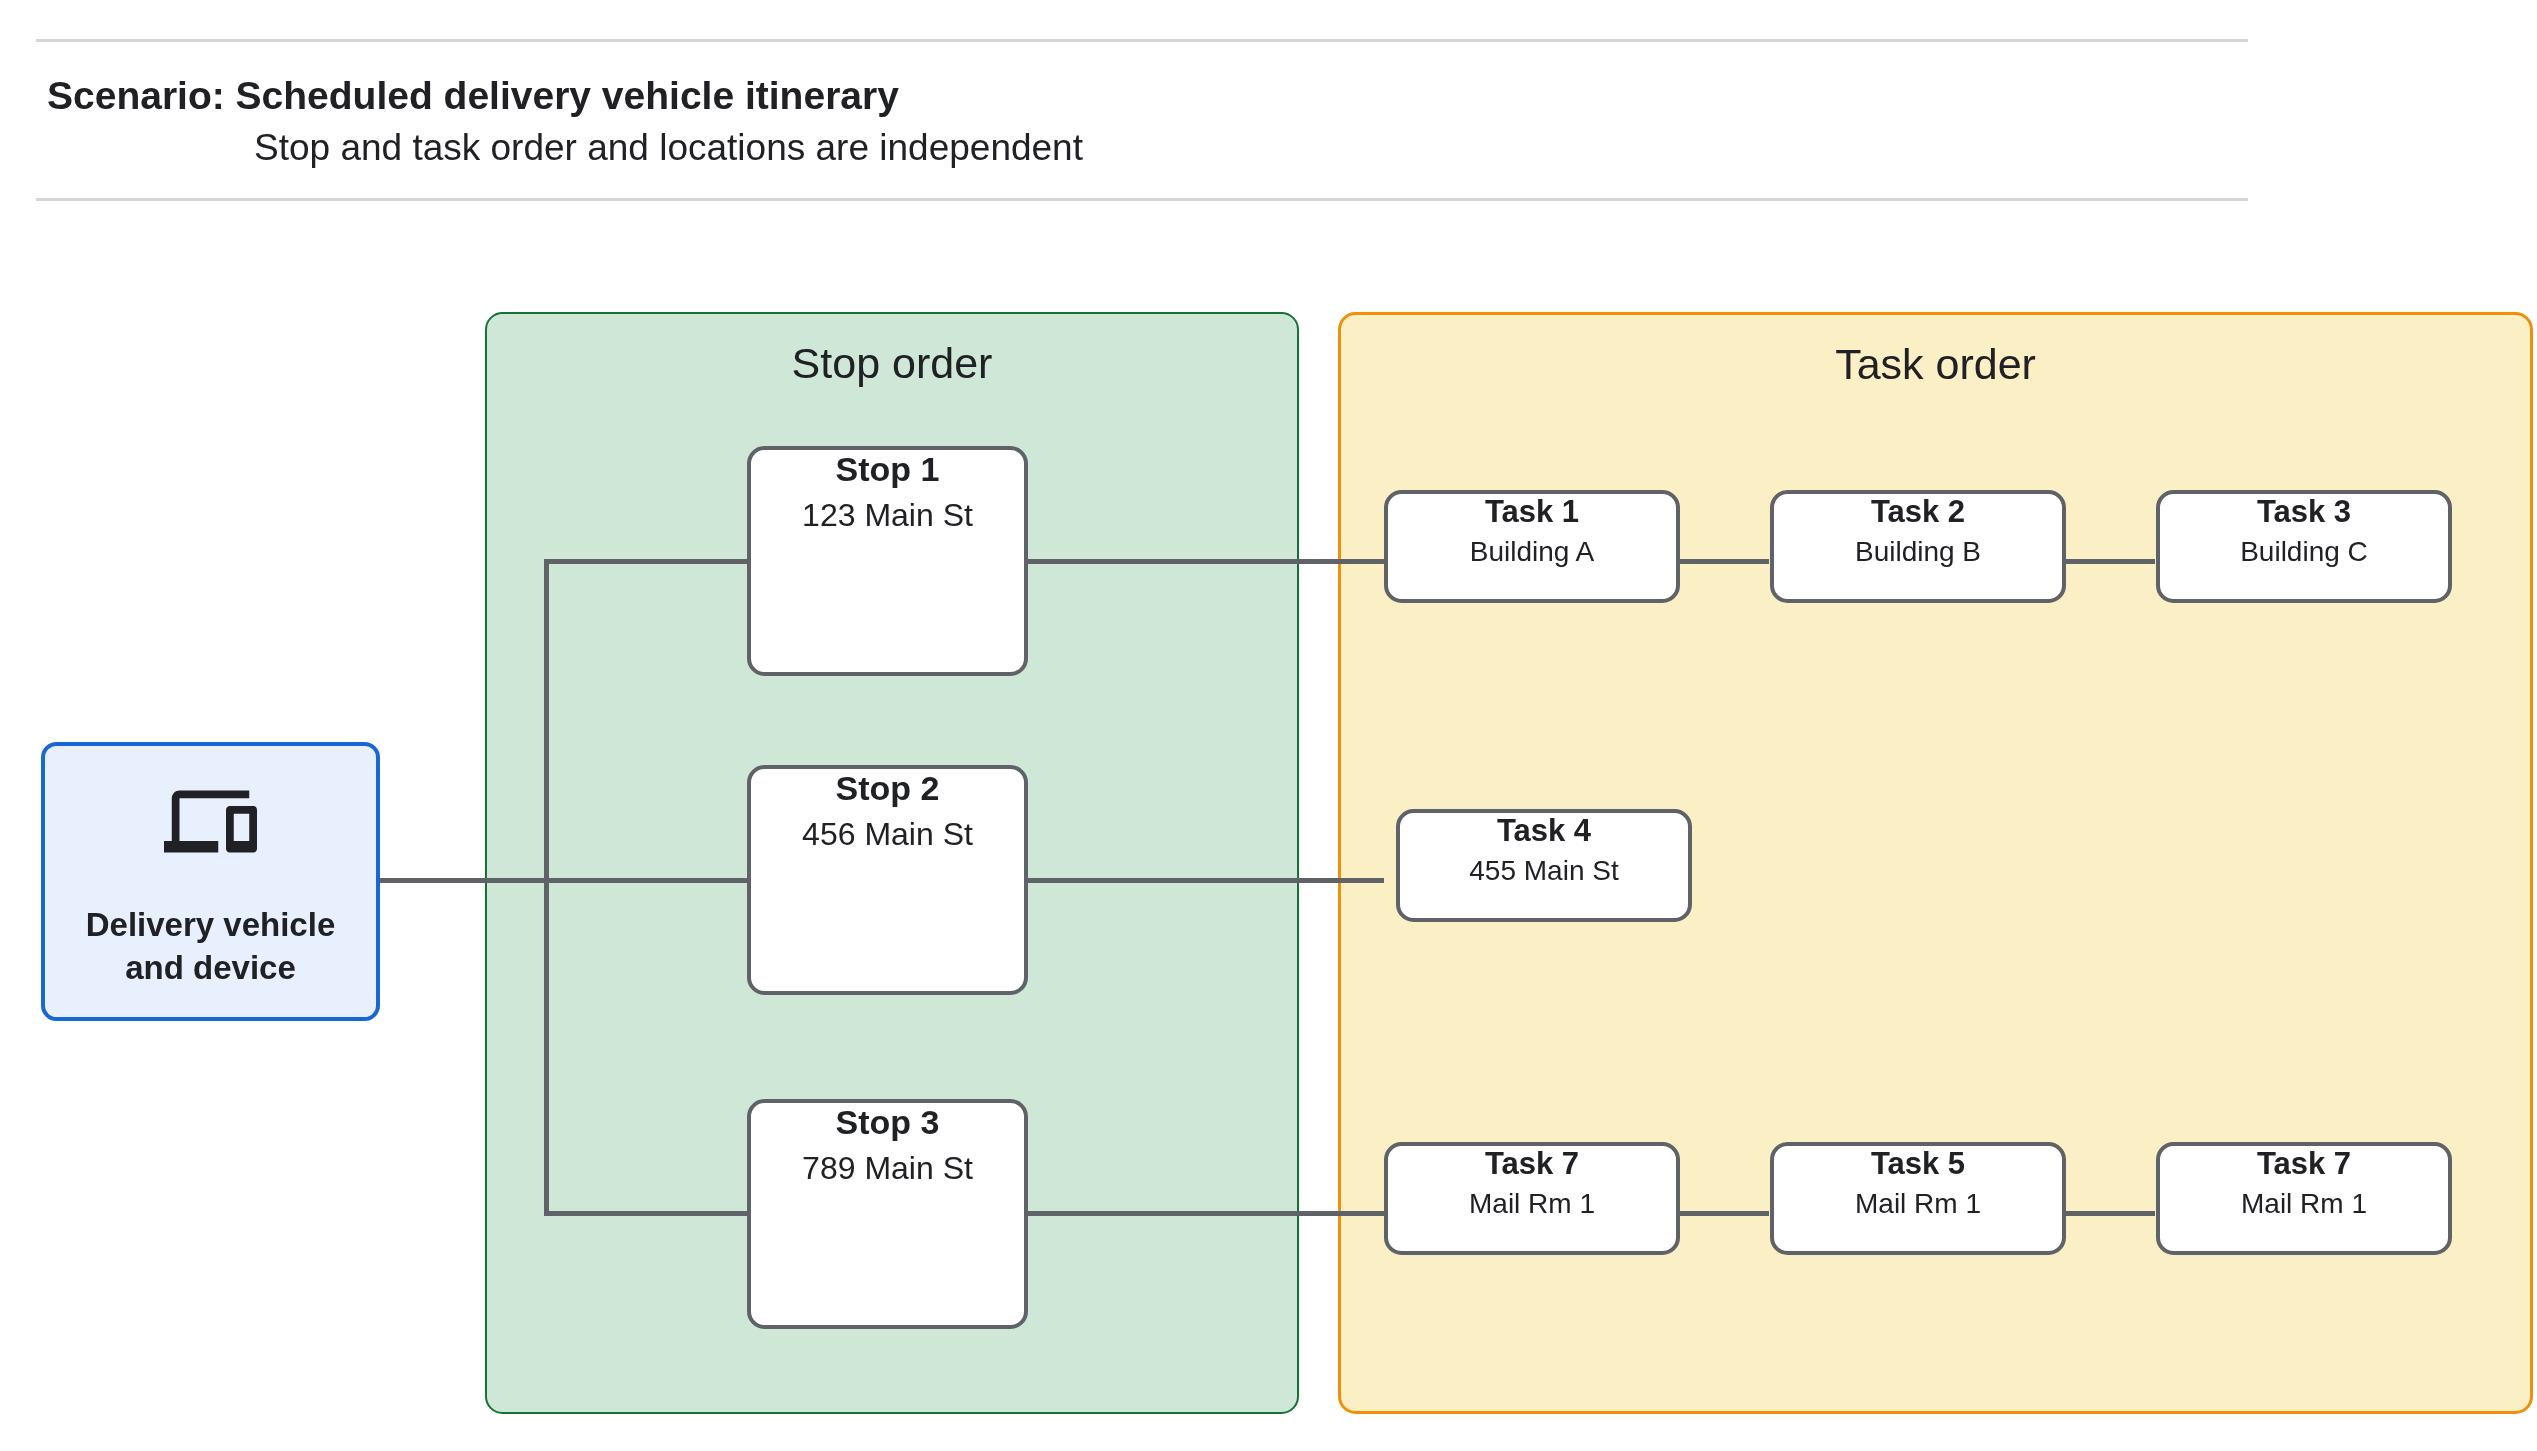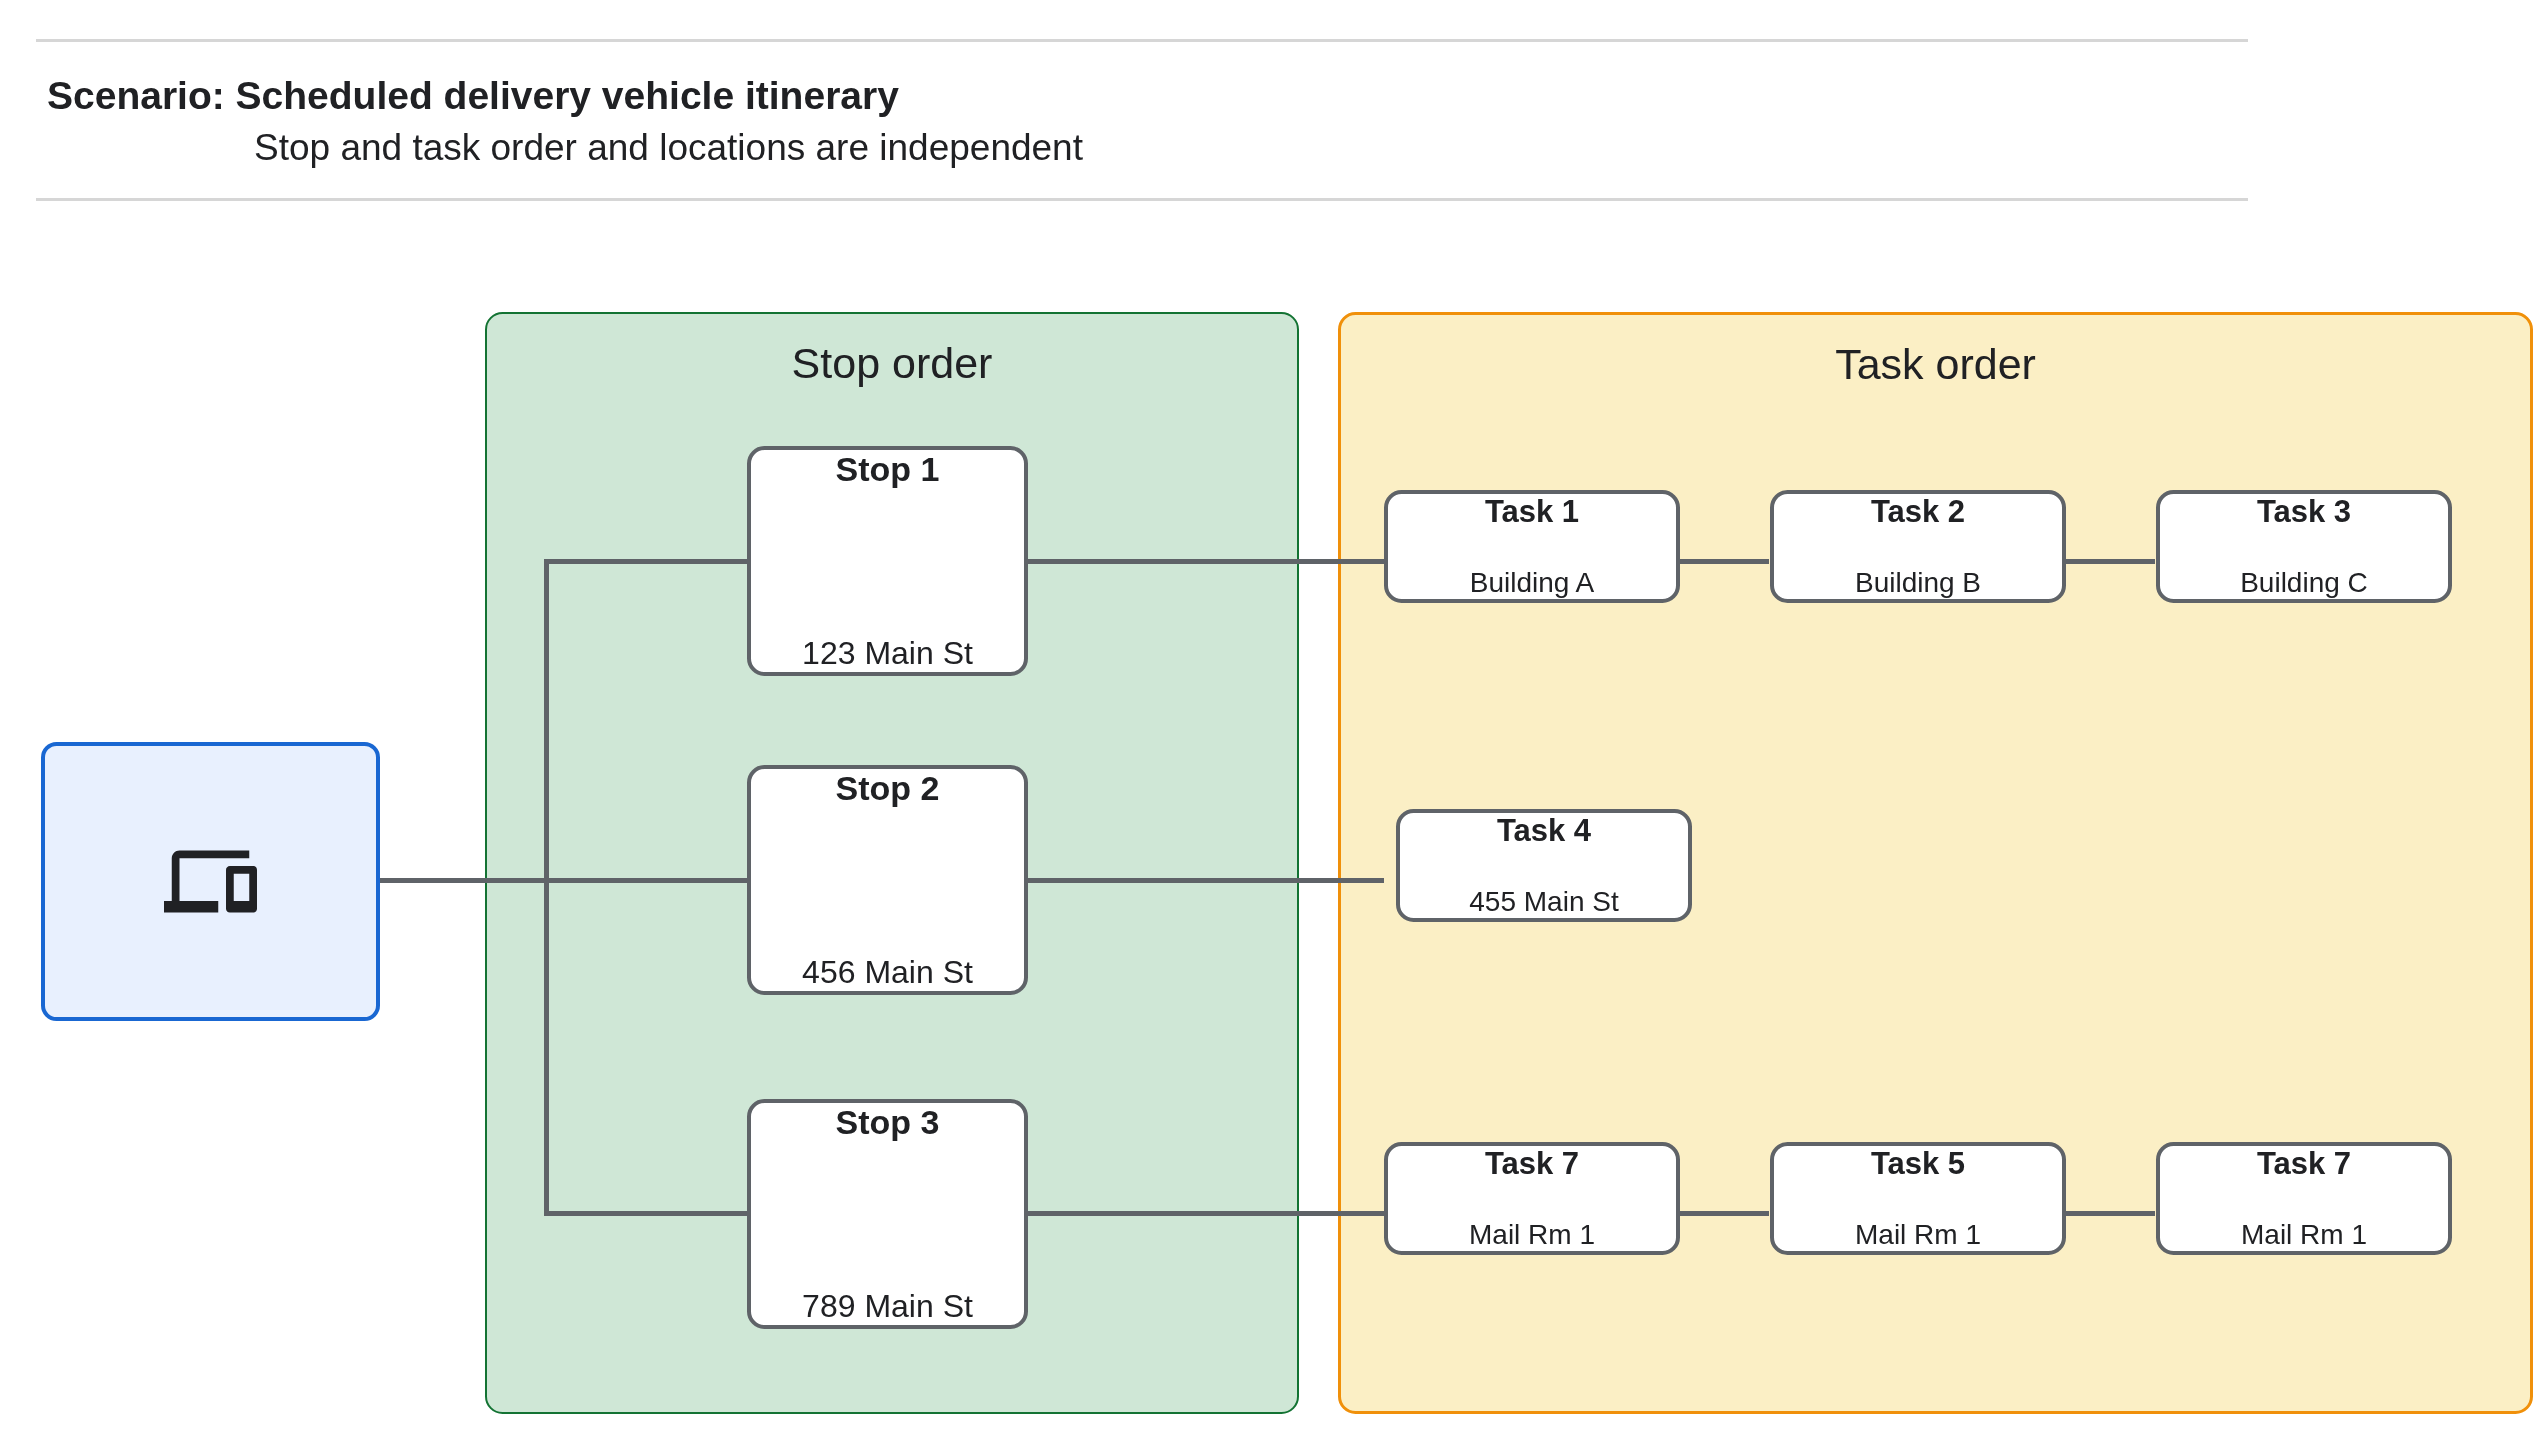--- a/index.html
+++ b/index.html
@@ -62,21 +62,21 @@
   }
 
   .line {
     position:absolute; background:var(--connector); z-index:2;
   }
 
   .node {
     position:absolute; background:#ffffff;
     border:4.8px solid var(--node-border); border-radius:17.5px;
     display:flex; flex-direction:column;
-    align-items:center; justify-content:space-between;
+    align-items:center; justify-content:flex-start;
     text-align:center; z-index:3;
   }
   .stop-node { left:747px; width:281px; height:230px; gap:7.8px; }
   .stop-node .node-title { font-size:34px; font-weight:bold; }
   .stop-node .node-sub   { font-size:32px; }
   .task-node { width:296px; height:113px; gap:5.8px; }
   .task-node .node-title { font-size:31px; font-weight:bold; }
   .task-node .node-sub   { font-size:28px; }
 
   .vehicle-node {
@@ -139,20 +139,24 @@
 <div class="line c-s3-t5"></div>
 <div class="line c-t1-t2"></div>
 <div class="line c-t2-t3"></div>
 <div class="line c-t5-t6"></div>
 <div class="line c-t6-t7"></div>
 
 <div class="vehicle-node">
   <svg viewBox="0 0 24 24" aria-hidden="true">
     <path d="M4 6h18V4H4c-1.1 0-2 .9-2 2v11H0v3h14v-3H4V6zm19 2h-6c-.55 0-1 .45-1 1v10c0 .55.45 1 1 1h6c.55 0 1-.45 1-1V9c0-.55-.45-1-1-1zm-1 9h-4v-7h4v7z"></path>
   </svg>
+  <div class="vehicle-label">
+    <div>Delivery vehicle</div>
+    <div>and device</div>
+  </div>
 </div>
 
 <div class="node stop-node stop-1">
   <div class="node-title">Stop 1</div>
   <div class="node-sub">123 Main St</div>
 </div>
 <div class="node stop-node stop-2">
   <div class="node-title">Stop 2</div>
   <div class="node-sub">456 Main St</div>
 </div>

